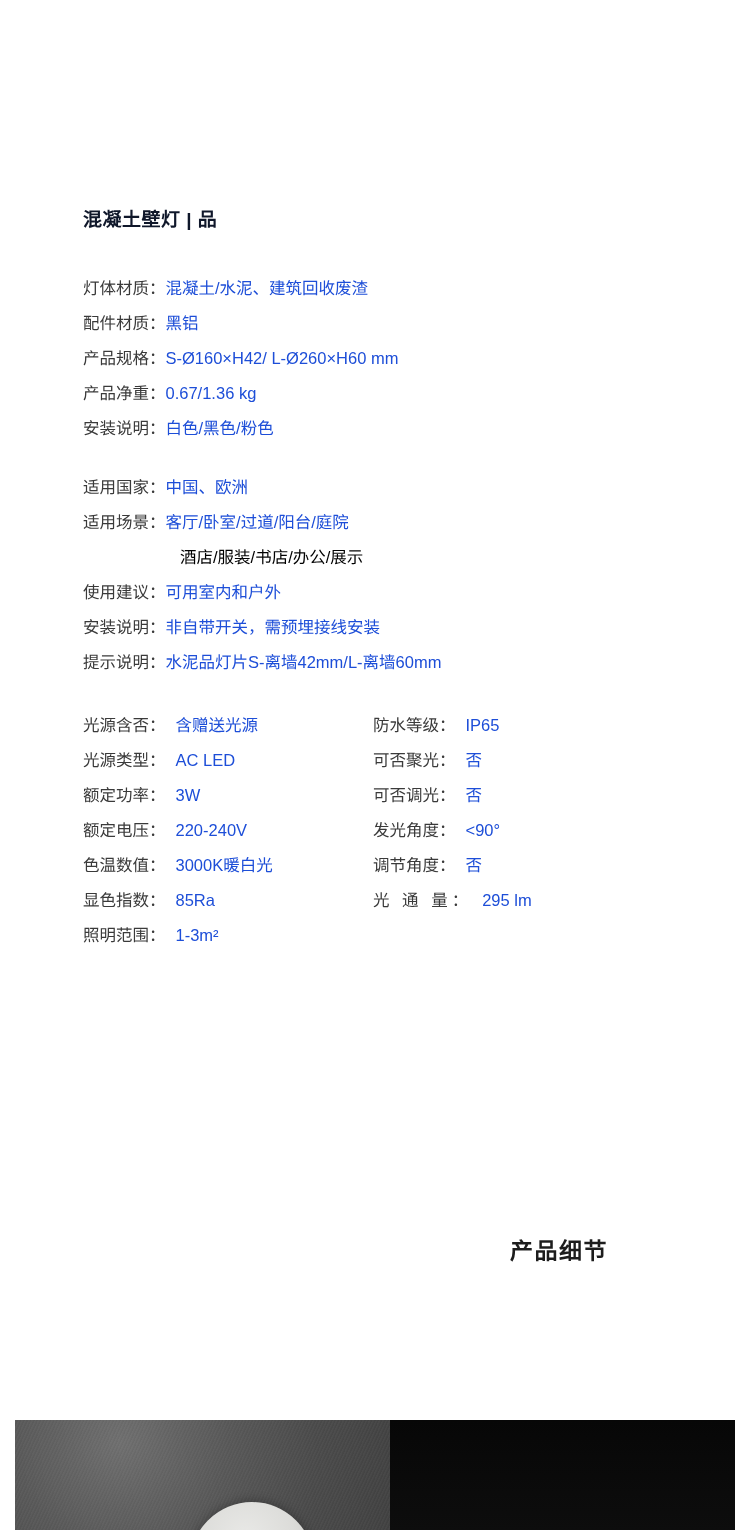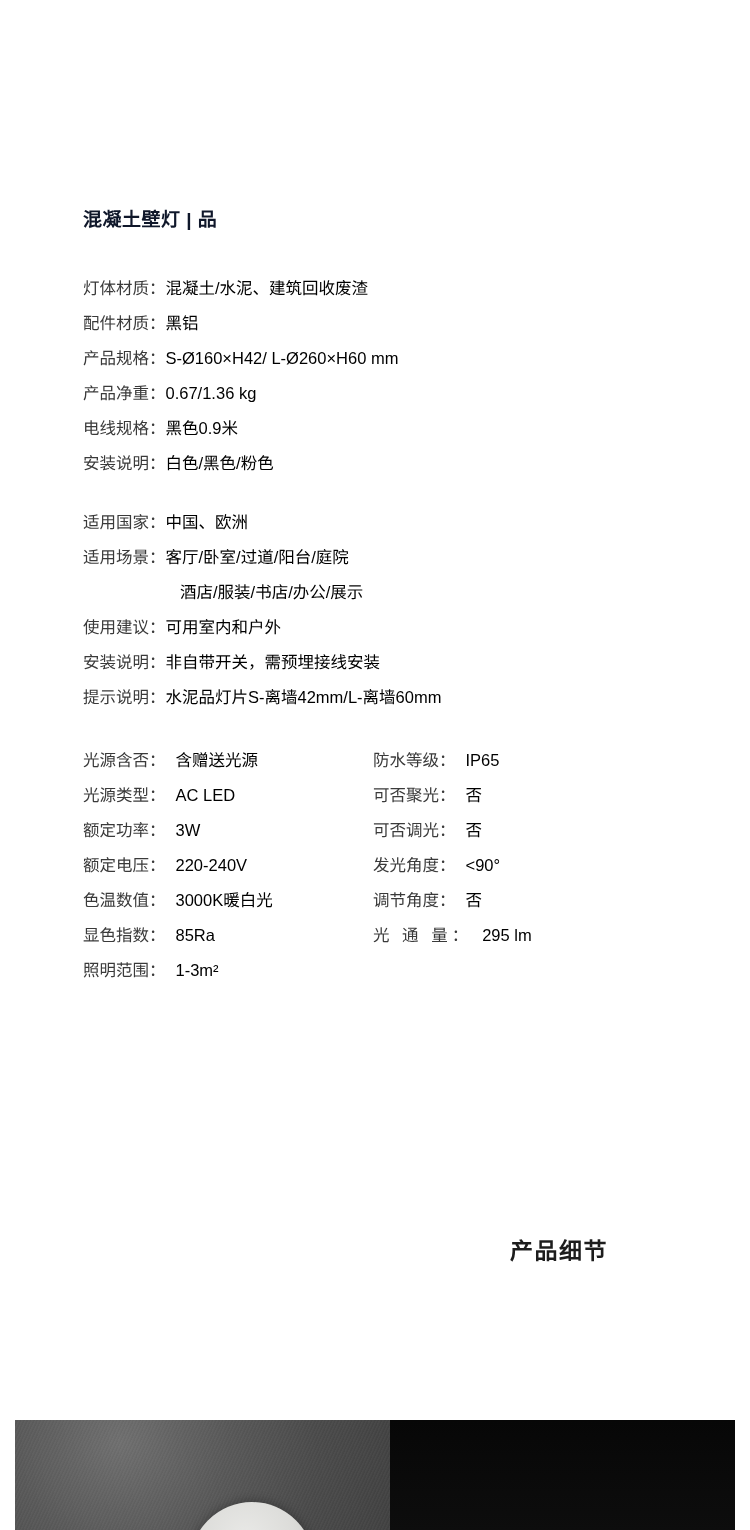--- a/index.html
+++ b/index.html
@@ -46,21 +46,21 @@
     line-height: 35px;
     color: #3a3a3a;
   }
   .row .lbl {
     flex: 0 0 auto;
     color: #3a3a3a;
     white-space: nowrap;
   }
   .row .val {
     flex: 1 1 auto;
-    color: #000000;
+    color: #1d4ed8;
     white-space: nowrap;
   }
 
   .group-gap { height: 24px; }
 
   .sub-line {
     font-size: 16.5px;
     line-height: 35px;
     color: #000000;
     padding-left: 97px;
@@ -154,24 +154,20 @@
       </div>
       <div class="row">
         <span class="lbl">产品规格：</span>
         <span class="val">S-Ø160×H42/ L-Ø260×H60 mm</span>
       </div>
       <div class="row">
         <span class="lbl">产品净重：</span>
         <span class="val">0.67/1.36 kg</span>
       </div>
       <div class="row">
-        <span class="lbl">电线规格：</span>
-        <span class="val">黑色0.9米</span>
-      </div>
-      <div class="row">
         <span class="lbl">安装说明：</span>
         <span class="val">白色/黑色/粉色</span>
       </div>
     </div>
 
     <div class="group-gap"></div>
 
     <div>
       <div class="row">
         <span class="lbl">适用国家：</span>

